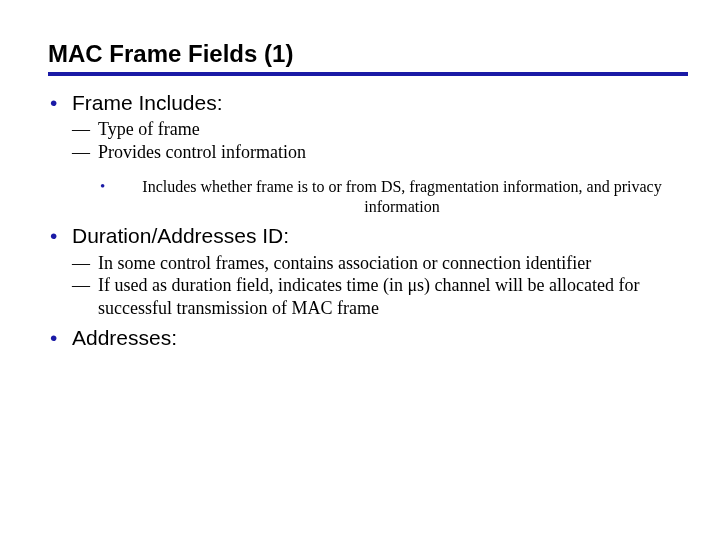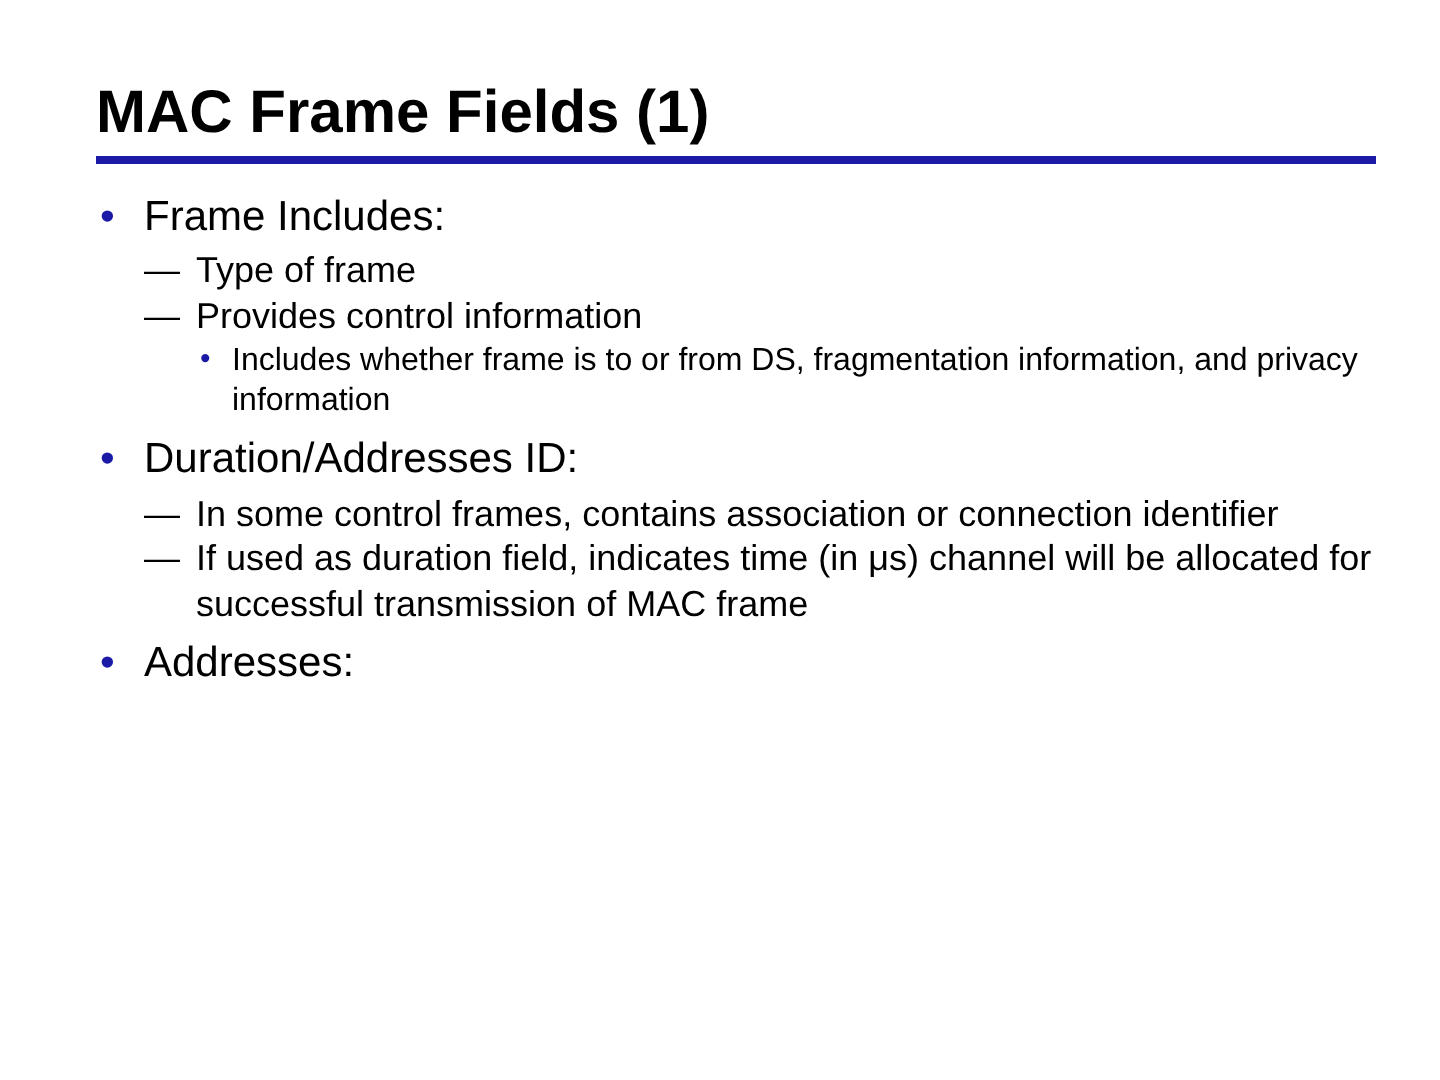--- a/index.html
+++ b/index.html
@@ -11,21 +11,21 @@
     font-family: Verdana, Geneva, sans-serif;
     color: #000;
   }
   .slide {
     box-sizing: border-box;
     padding: 40px 32px 20px 48px;
   }
   h1.title {
     font-family: Arial, Helvetica, sans-serif;
     font-weight: 900;
-    font-size: 30px;
+    font-size: 24px;
     margin: 0 0 4px 0;
     letter-spacing: 0px;
     font-stretch: condensed;
   }
   .rule {
     border: none;
     border-top: 4px solid #1a1aa6;
     margin: 0 0 14px 0;
   }
   ul { margin: 0; padding: 0; list-style: none; }
@@ -51,32 +51,34 @@
   
   .l2 {
     margin-top: 2px;
   }
   .l2 > li {
     position: relative;
     padding-left: 26px;
     font-size: 18px;
     line-height: 1.25;
     margin-top: 0px;
+    font-family: Liberation Serif, serif;
   }
   .l2 > li::before {
     content: "—";
     position: absolute;
     left: 0;
     top: 0;
     font-size: 18px;
   }
 
   
   .l3 {
-    margin-top: 2px;
+    margin-top: 14px;
+    text-align: center;
   }
   .l3 > li {
     position: relative;
     padding-left: 18px;
     font-size: 16px;
     line-height: 1.25;
     margin-top: 0;
   }
   .l3 > li::before {
     content: "•";

